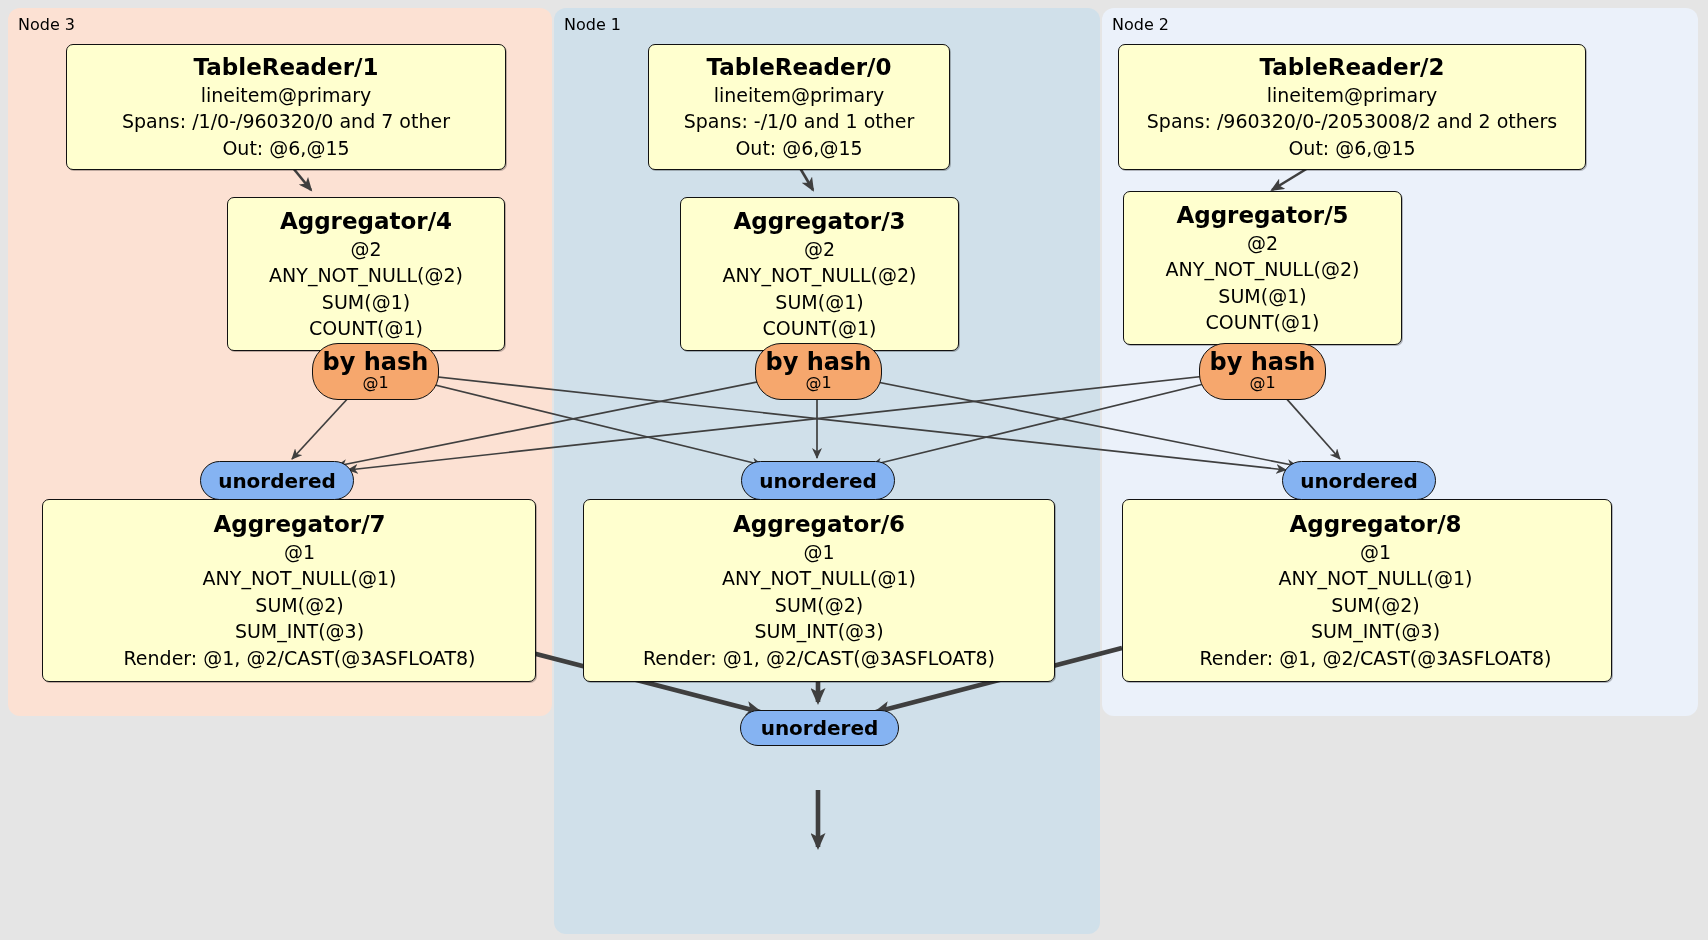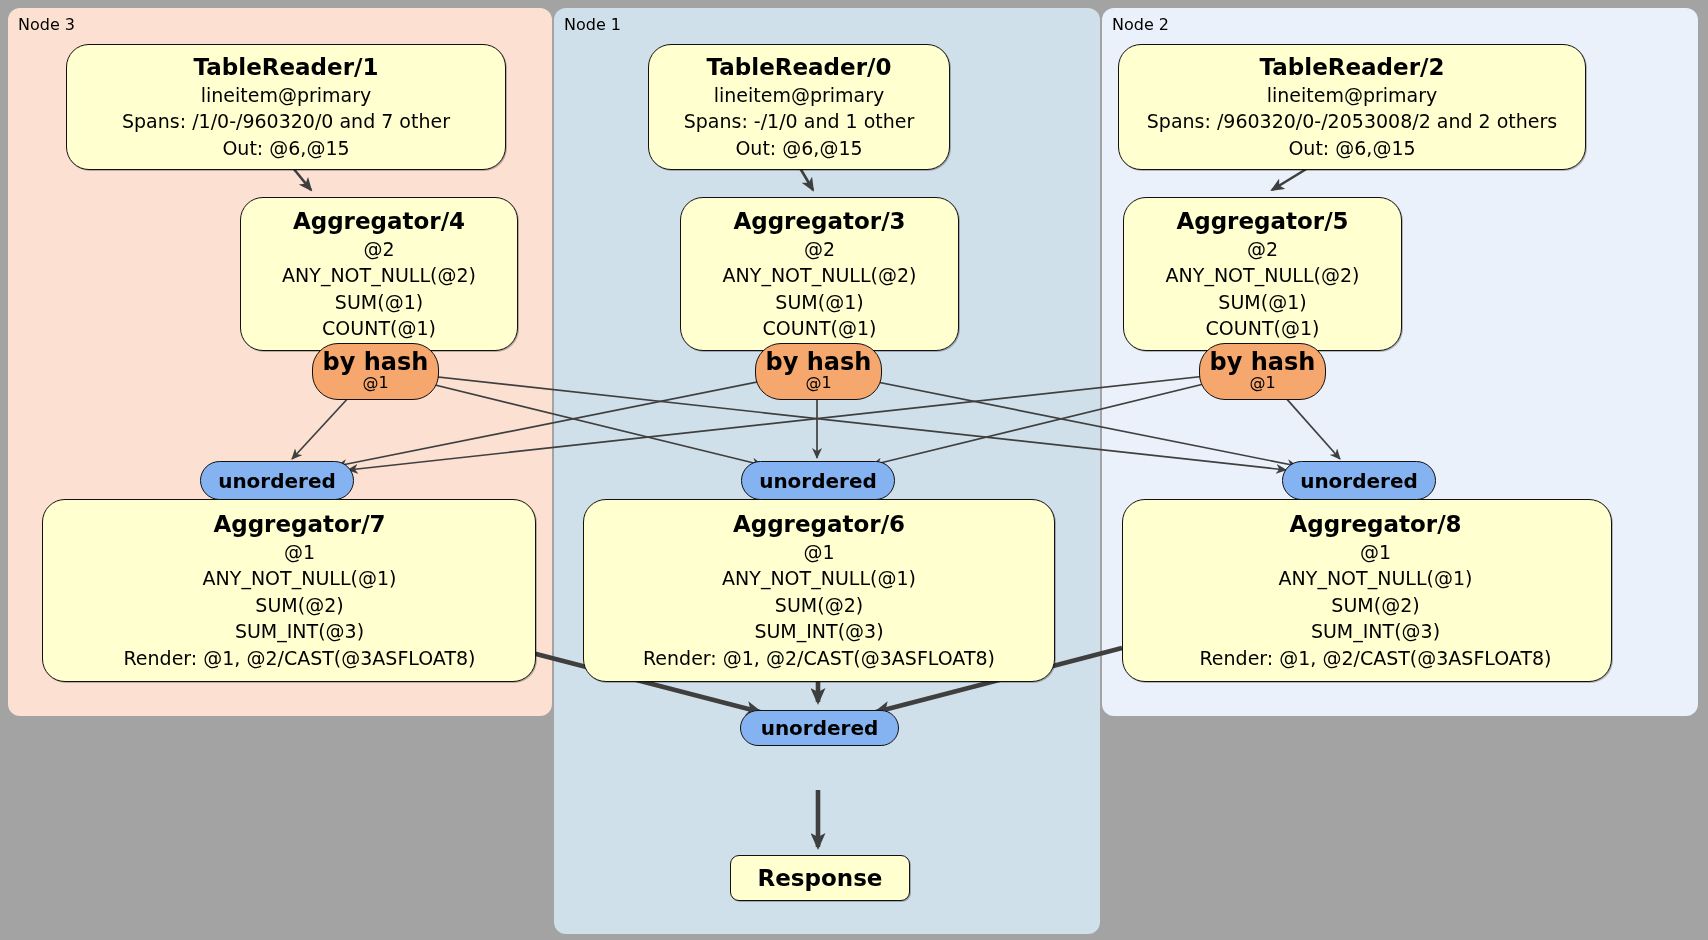--- a/index.html
+++ b/index.html
@@ -1,42 +1,42 @@
 <!DOCTYPE html>
 <html><head>
 <meta charset="utf-8">
 <style>
   html,body{margin:0;padding:0;background:#ffffff;}
-  #canvas{position:relative;width:1708px;height:940px;background:#a3a3a3;overflow:hidden;
+  #canvas{position:relative;width:1708px;height:940px;background:#e5e5e5;overflow:hidden;
           font-family:"DejaVu Sans","Liberation Sans",sans-serif;color:#000;}
   .region{position:absolute;border-radius:12px;z-index:0;}
   .region-label{position:absolute;top:8px;left:10px;font-size:16px;line-height:18px;color:#000;}
   #region-node3{left:8px;top:8px;width:544px;height:708px;background:#fce1d3;}
   #region-node1{left:554px;top:8px;width:546px;height:926px;background:#d0e0ea;}
   #region-node2{left:1102px;top:8px;width:596px;height:708px;background:#ebf1fa;}
   #edges{position:absolute;left:0;top:0;z-index:1;}
-  .pbox{position:absolute;background:#ffffcf;border:1.6px solid #111;border-radius:23px;
+  .pbox{position:absolute;background:#ffffcf;border:1.6px solid #111;border-radius:7px;
         display:flex;flex-direction:column;align-items:center;justify-content:center;
         text-align:center;z-index:2;box-shadow:1px 1px 0 rgba(0,0,0,0.25);}
   .pbox .title{font-weight:bold;font-size:23px;line-height:29px;}
   .pbox .line{font-size:19px;line-height:26.5px;white-space:nowrap;}
   .router{position:absolute;background:#f6a76d;border:1.8px solid #111;border-radius:26px;
           display:flex;flex-direction:column;align-items:center;justify-content:center;z-index:3;}
   .router .rlabel{font-weight:bold;font-size:24px;line-height:23px;}
   .router .rsub{font-size:16px;line-height:18px;}
   .sync{position:absolute;background:#85b3f2;border:1.8px solid #111;border-radius:20px;
         display:flex;align-items:center;justify-content:center;
         font-weight:bold;font-size:20px;z-index:3;text-align:right;}
   
   #tr1{left:66px;top:44px;width:438px;height:124px;}
   #tr0{left:648px;top:44px;width:300px;height:124px;}
   #tr2{left:1118px;top:44px;width:466px;height:124px;}
-  #agg4{left:240px;top:197px;width:276px;height:152px;}
+  #agg4{left:227px;top:197px;width:276px;height:152px;}
   #agg3{left:680px;top:197px;width:277px;height:152px;}
-  #agg5{left:1123px;top:197px;width:277px;height:152px;}
+  #agg5{left:1123px;top:191px;width:277px;height:152px;}
   #agg7{left:42px;top:499px;width:471px;height:181px;padding-left:21px;}
   #agg6{left:583px;top:499px;width:470px;height:181px;}
   #agg8{left:1122px;top:499px;width:471px;height:181px;padding-left:17px;}
   #router4{left:312px;top:343px;width:125px;height:55px;}
   #router3{left:755px;top:343px;width:125px;height:55px;}
   #router5{left:1199px;top:343px;width:125px;height:55px;}
   #sync7{left:200px;top:461px;width:152px;height:37px;}
   #sync6{left:741px;top:461px;width:152px;height:37px;}
   #sync8{left:1282px;top:461px;width:152px;height:37px;}
   #sync9{left:740px;top:710px;width:157px;height:34px;}
@@ -163,23 +163,20 @@
   <div class="pbox" id="agg8">
     <div class="title">Aggregator/8</div>
     <div class="line">@1</div>
     <div class="line">ANY_NOT_NULL(@1)</div>
     <div class="line">SUM(@2)</div>
     <div class="line">SUM_INT(@3)</div>
     <div class="line">Render: @1, @2/CAST(@3ASFLOAT8)</div>
   </div>
 
 
-  <div class="pbox" id="response">
-    <div class="title">Response</div>
-  </div>
 
   <div class="router" id="router4">
     <div class="rlabel">by hash</div>
     <div class="rsub">@1</div>
   </div>
   <div class="router" id="router3">
     <div class="rlabel">by hash</div>
     <div class="rsub">@1</div>
   </div>
   <div class="router" id="router5">

